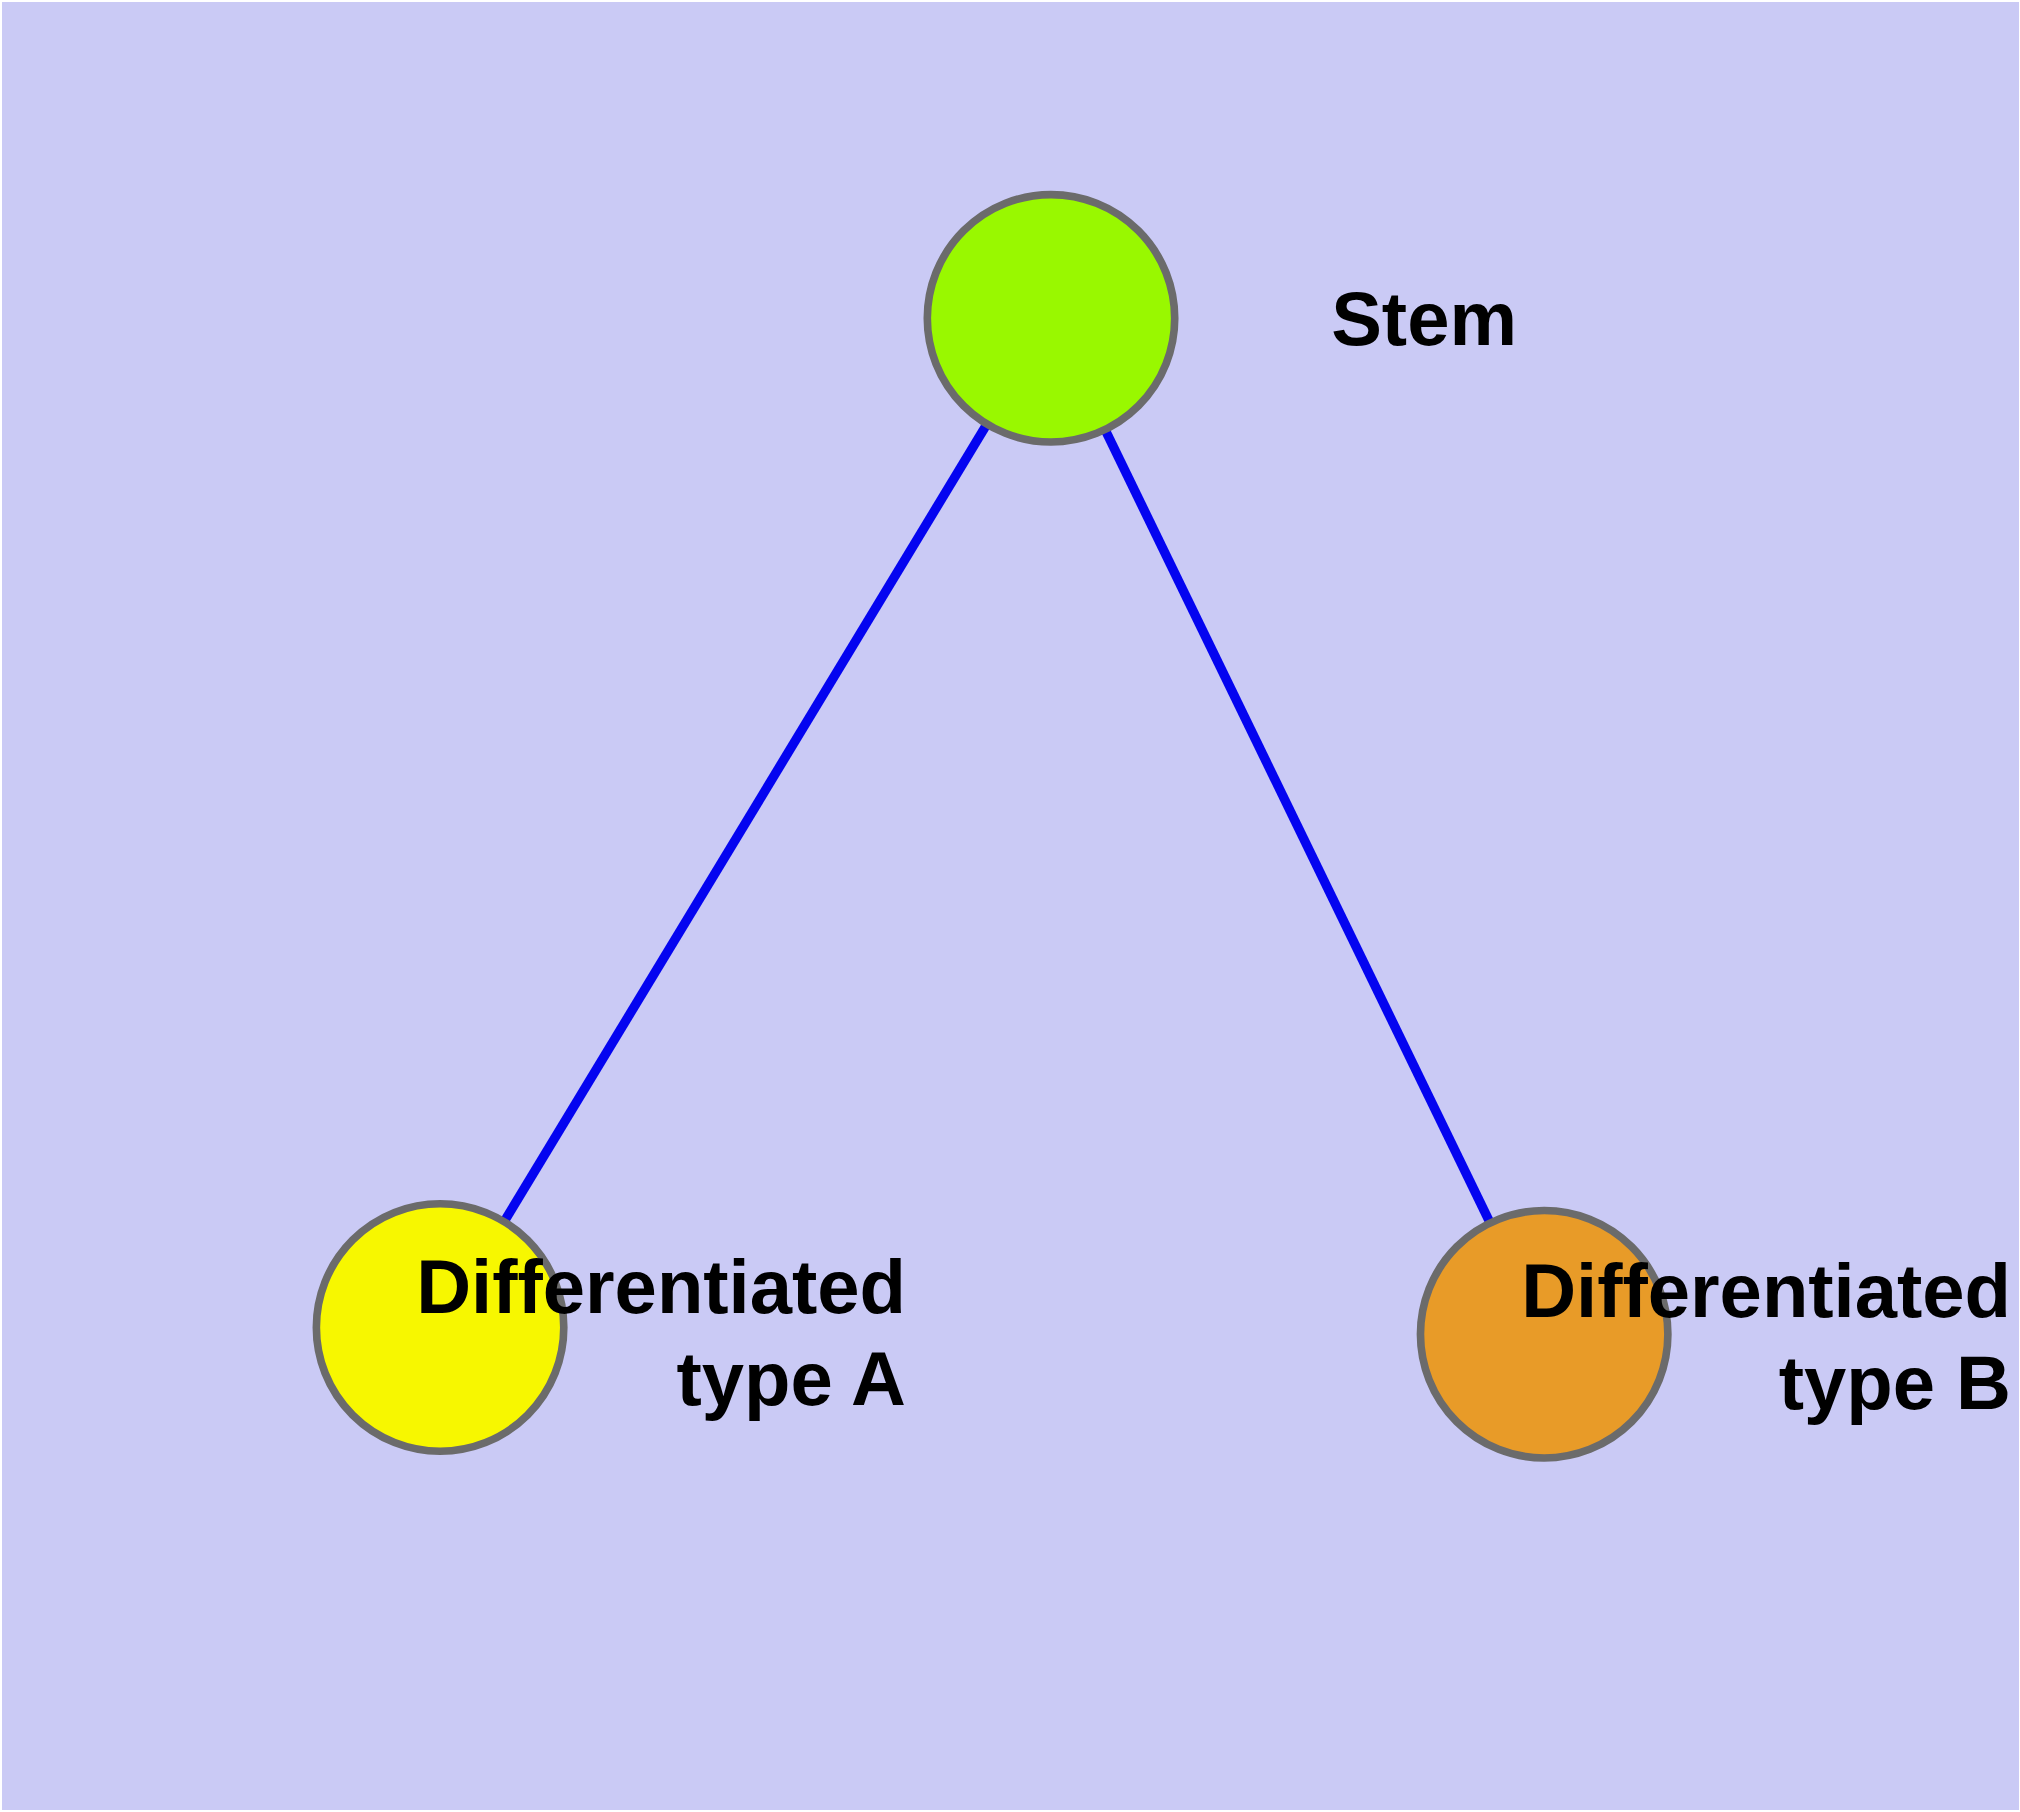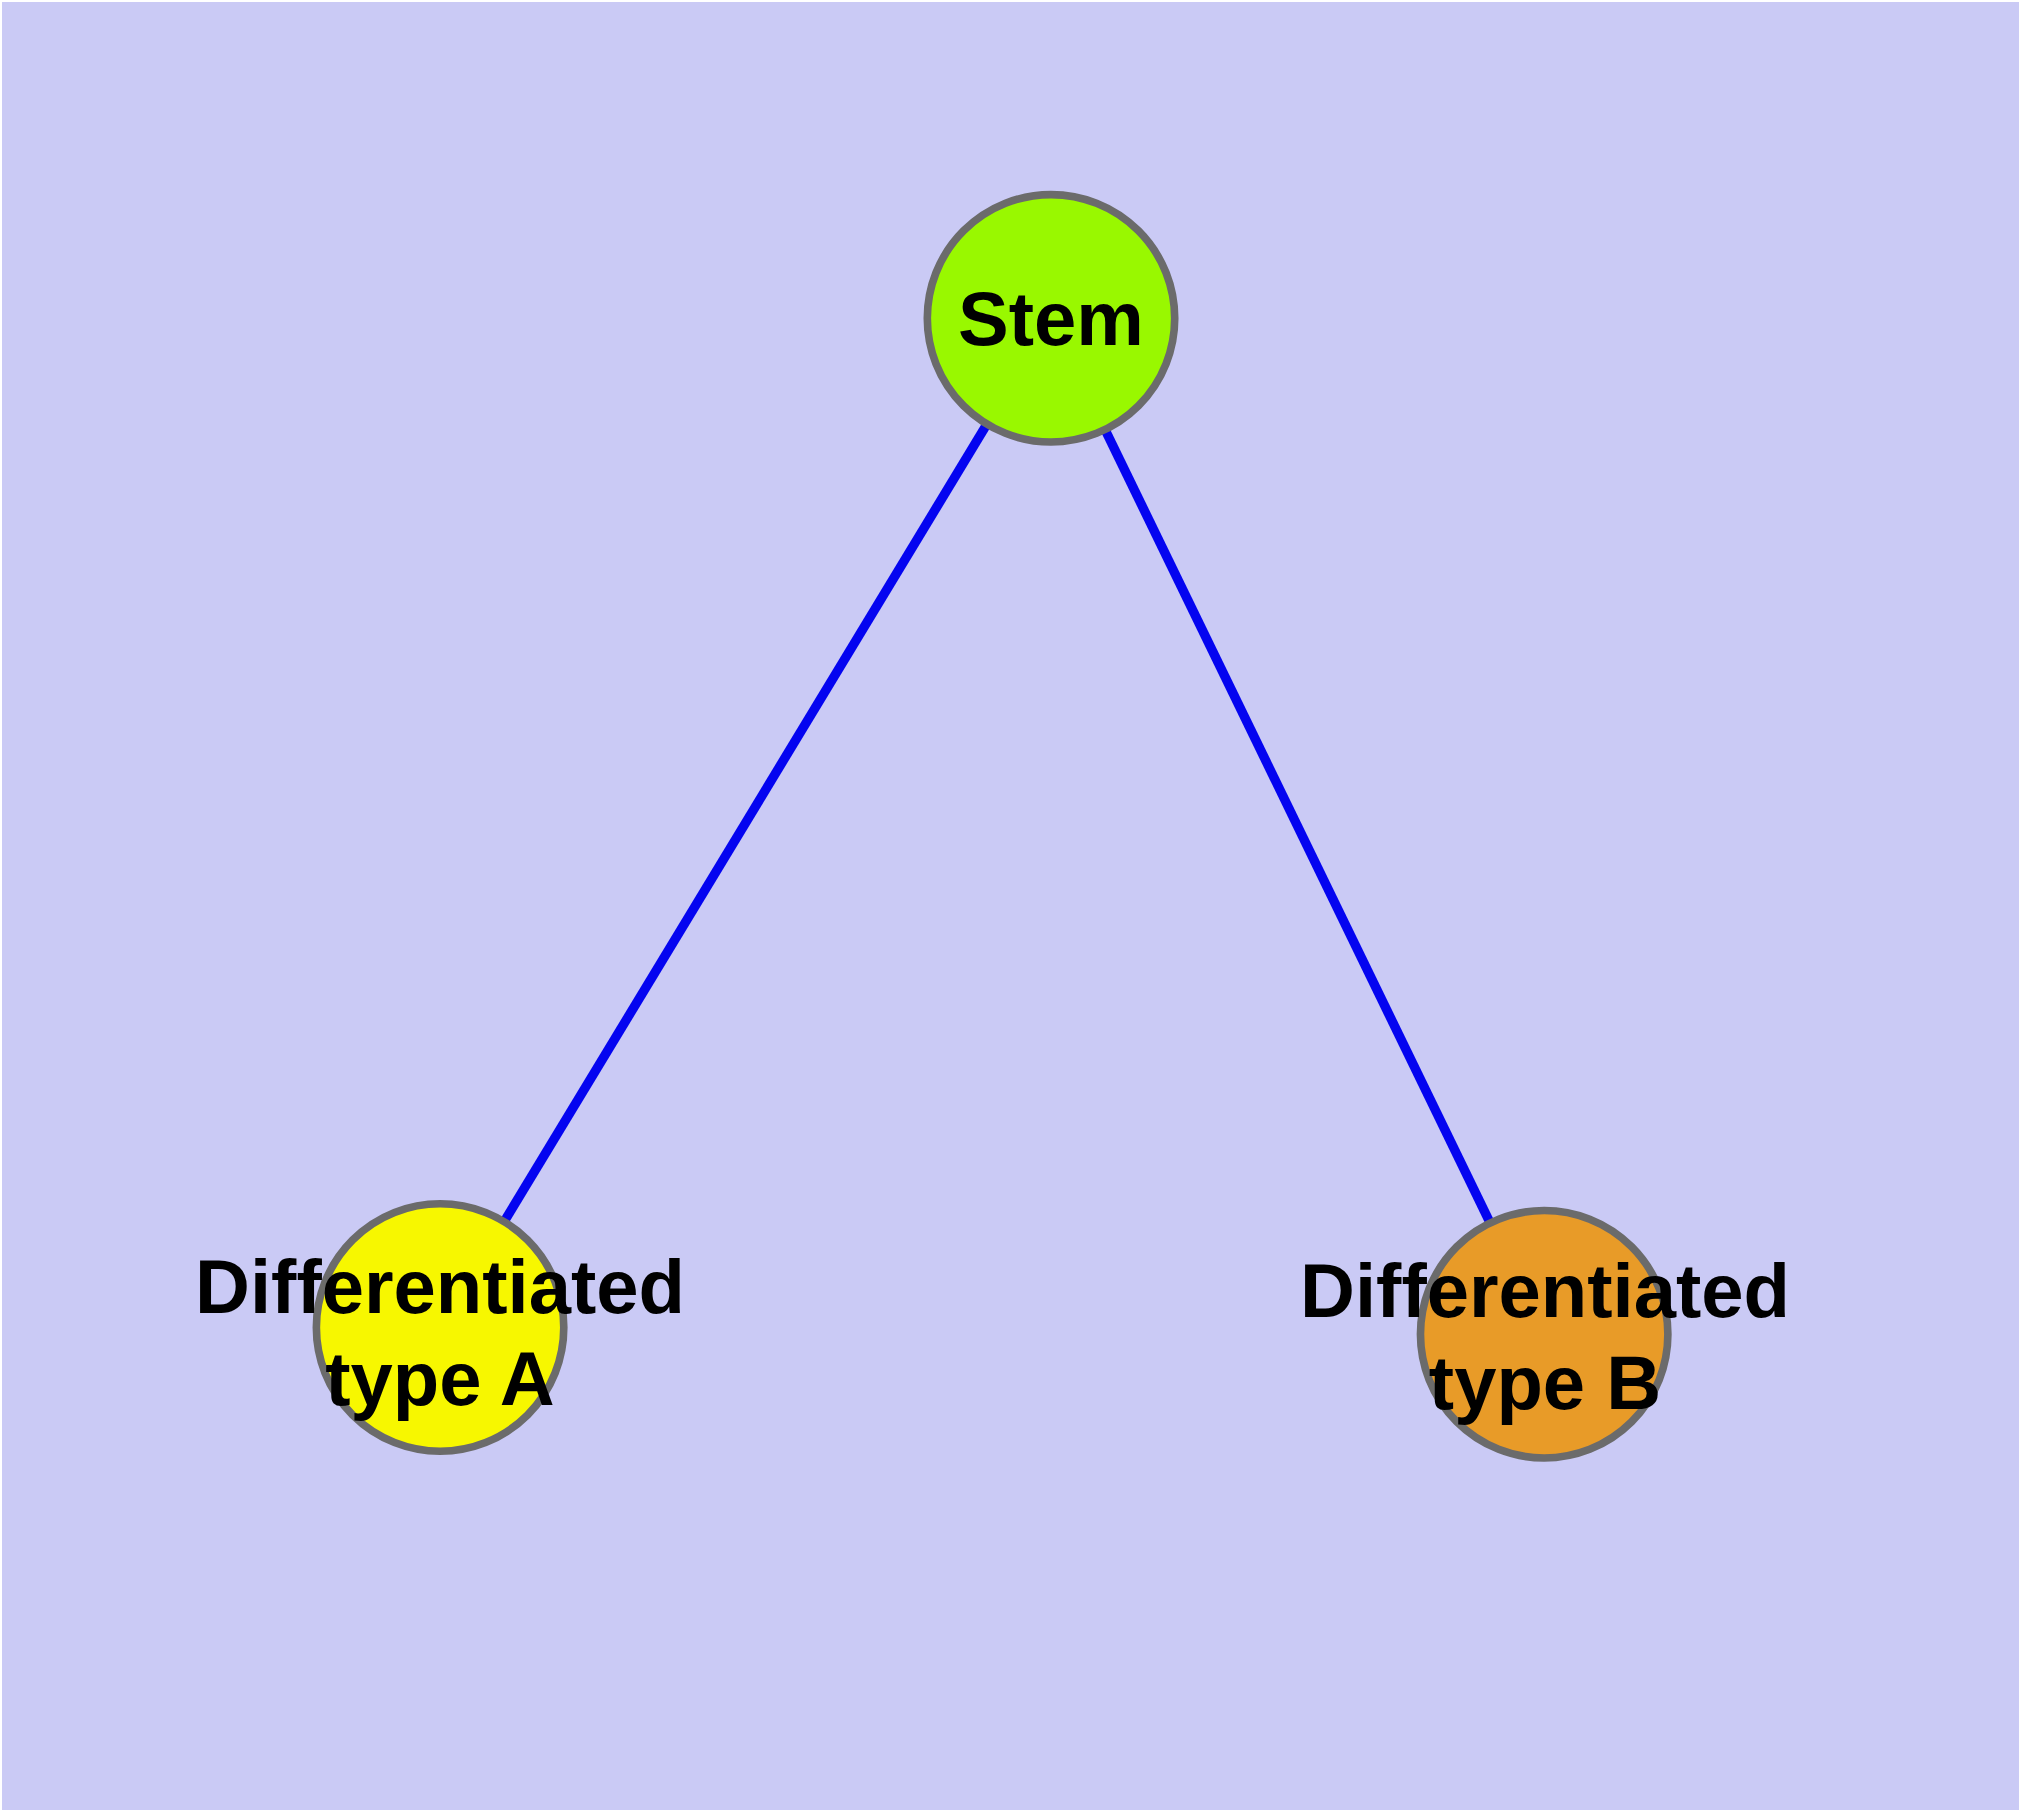--- a/index.html
+++ b/index.html
@@ -30,21 +30,21 @@
   .graph-svg circle {
     stroke-width: 9px;
   }
   .node-label {
     position: absolute;
     transform: translate(-50%, -50%);
     font-size: 76px;
     line-height: 92px;
     font-weight: bold;
     color: #000000;
-    text-align: center;
+    text-align: right;
     white-space: pre-line;
     width: 932px;
     pointer-events: none;
   }
   .label-stem   { left: 1049px; top: 317px;  }
   .label-type-a { left: 438px;  top: 1331px; }
   .label-type-b { left: 1543px; top: 1335px; }
 </style>
 </head>
 <body>

